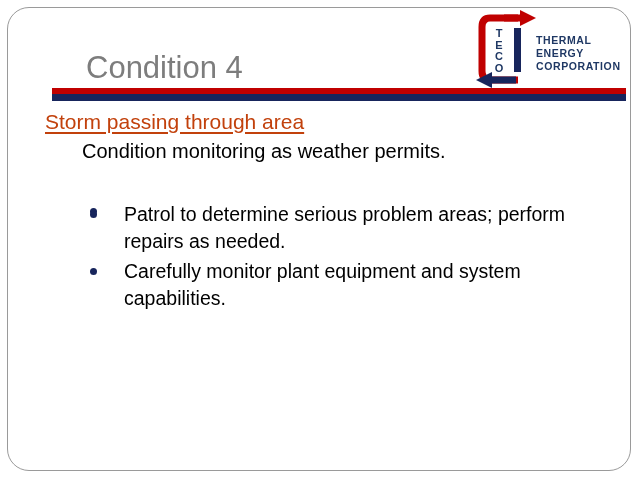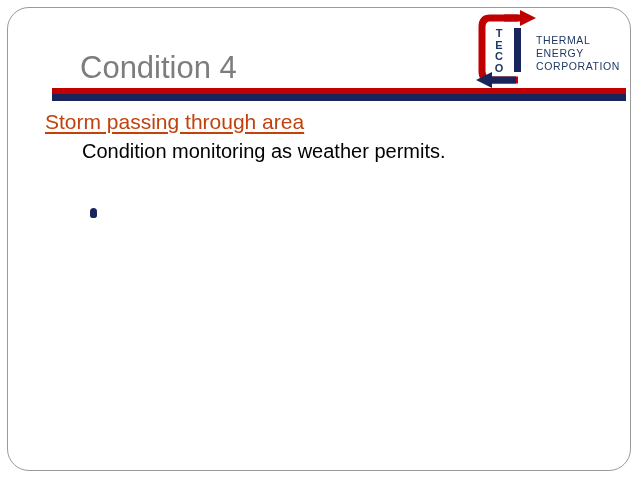--- a/index.html
+++ b/index.html
@@ -52,30 +52,30 @@
     height: 78px;
   }
   #logo-text {
     position: absolute;
     left: 62px;
     top: 24px;
     width: 90px;
     color: #1f3864;
     font-family: "Liberation Sans", sans-serif;
     font-size: 10.5px;
-    font-weight: normal;
+    font-weight: bold;
     line-height: 13px;
     letter-spacing: 0.6px;
   }
   #logo-text div { white-space: nowrap; }
 
   
   #title {
     position: absolute;
-    left: 80px;
+    left: 86px;
     top: 50px;
     font-size: 31px;
     color: #7d7d7d;
     font-family: "Liberation Sans", sans-serif;
     font-weight: normal;
     letter-spacing: 0px;
     white-space: nowrap;
   }
 
   
@@ -197,22 +197,24 @@
     <div class="subline">Condition monitoring as weather permits.</div>
 
     <div id="bullets">
 
       <div class="bullet-row">
         <span class="bullet-dot"></span>
       </div>
 
       <div class="bullet-row">
         <span class="bullet-dot"></span>
+        <span>Patrol to determine serious problem areas; perform repairs as needed.</span>
       </div>
 
       <div class="bullet-row">
         <span class="bullet-dot"></span>
+        <span>Carefully monitor plant equipment and system capabilities.</span>
       </div>
 
     </div>
   </div>
 
 </div>
 
 </body></html>

